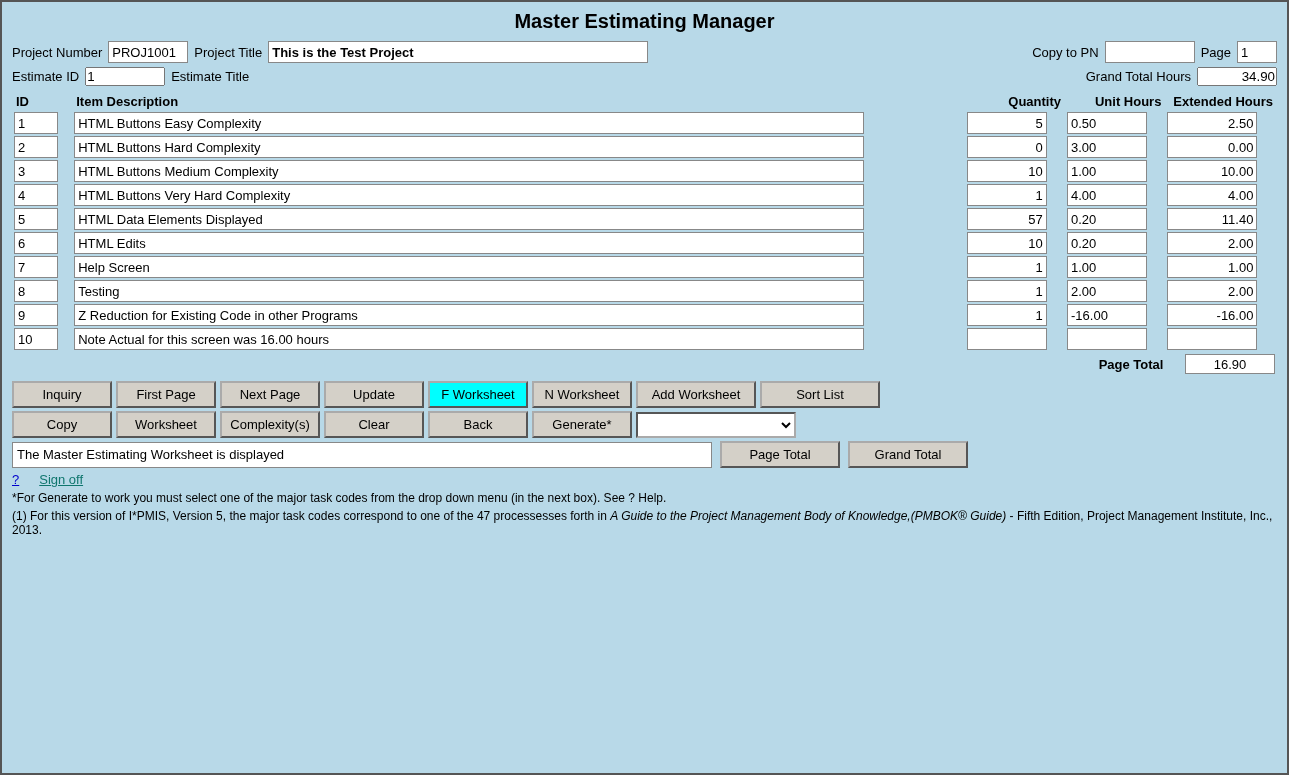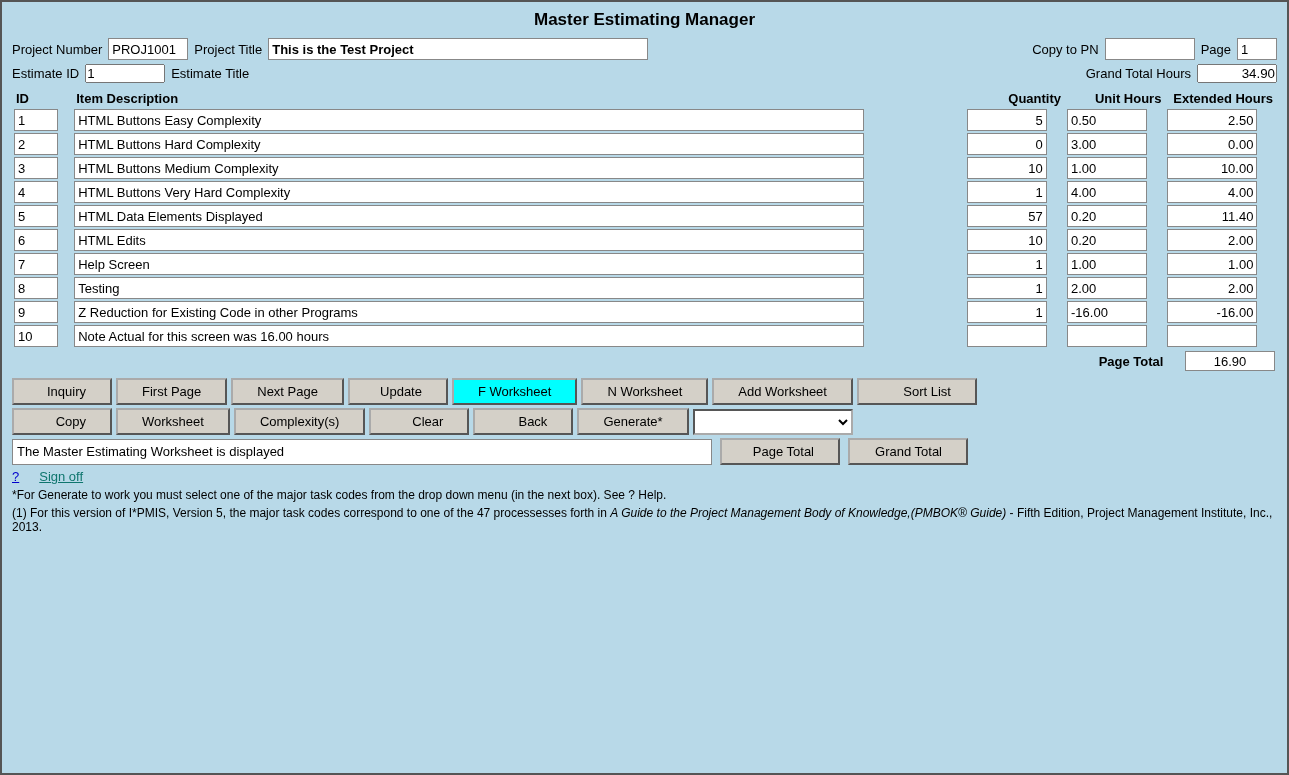--- a/index.html
+++ b/index.html
@@ -18,21 +18,21 @@
     }
     .header {
       text-align: center;
       margin-bottom: 8px;
     }
     .header h1 {
       font-size: 20px;
       font-weight: bold;
     }
     .header h2 {
-      font-size: 17px;
+      font-size: 20px;
       font-weight: bold;
     }
     .project-info {
       display: flex;
       align-items: center;
       gap: 6px;
       margin-bottom: 4px;
       flex-wrap: wrap;
     }
     .project-info label { font-weight: normal; white-space: nowrap; }
@@ -139,27 +139,27 @@
       text-align: right;
     }
     
     .btn-row {
       display: flex;
       gap: 4px;
       margin-bottom: 3px;
       align-items: center;
     }
     .btn {
-      padding: 4px 24px;
+      padding: 4px 0;
       border: 2px outset #aaa;
       background: #d4d0c8;
       font-size: 13px;
       cursor: pointer;
       min-width: 100px;
-      text-align: right;
+      text-align: center;
     }
     .btn-cyan {
       background: #00ffff;
     }
     .dropdown-select {
       width: 160px;
       height: 26px;
       border: 2px inset #aaa;
       background: #fff;
       font-size: 13px;

